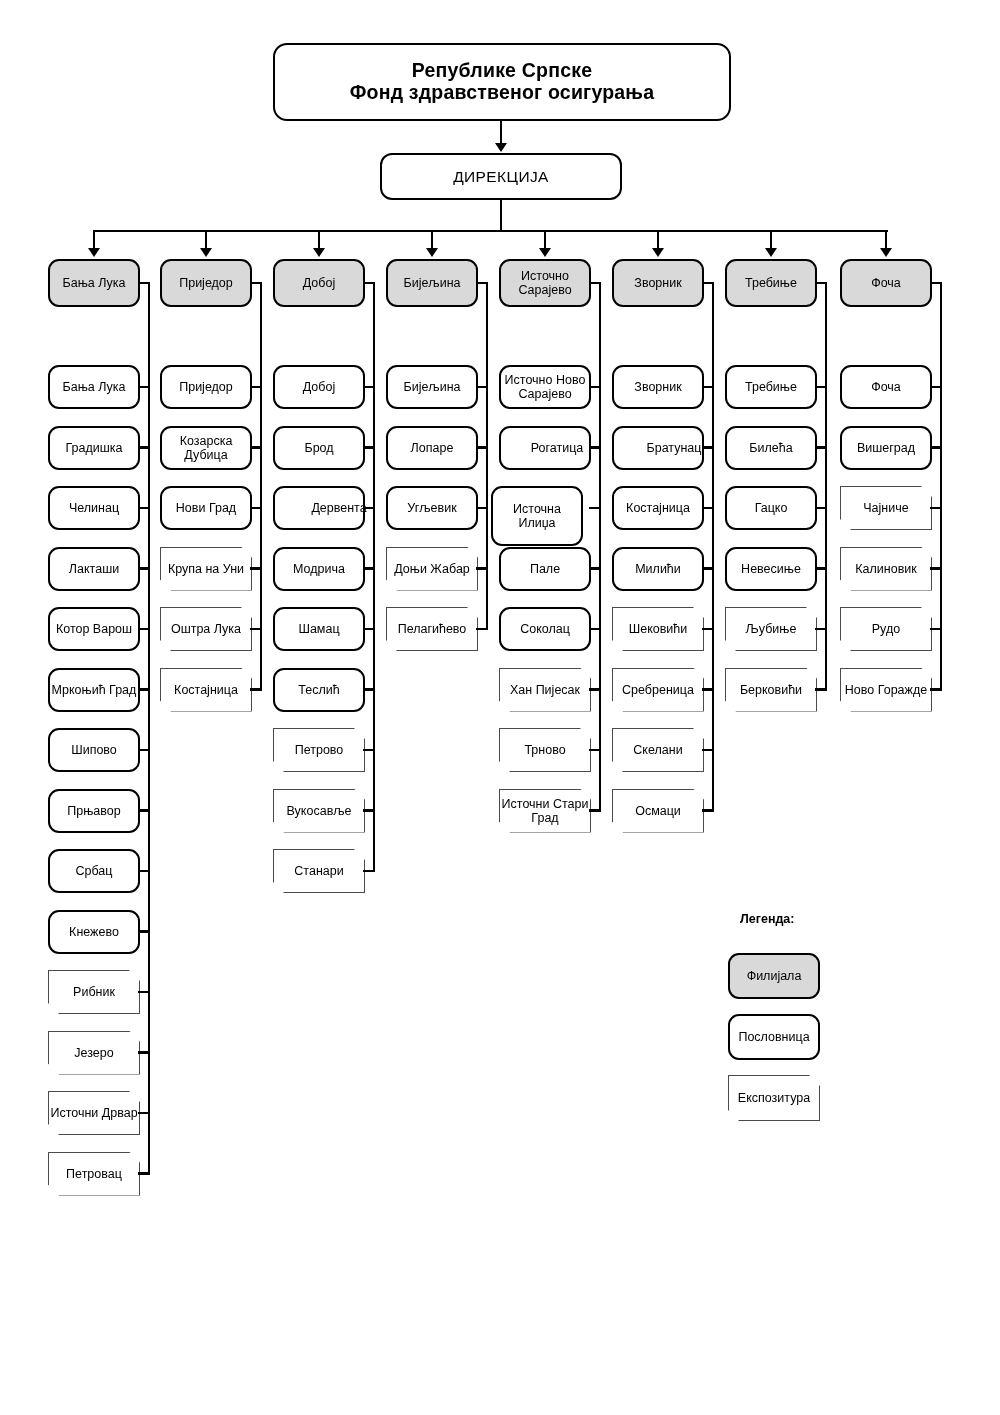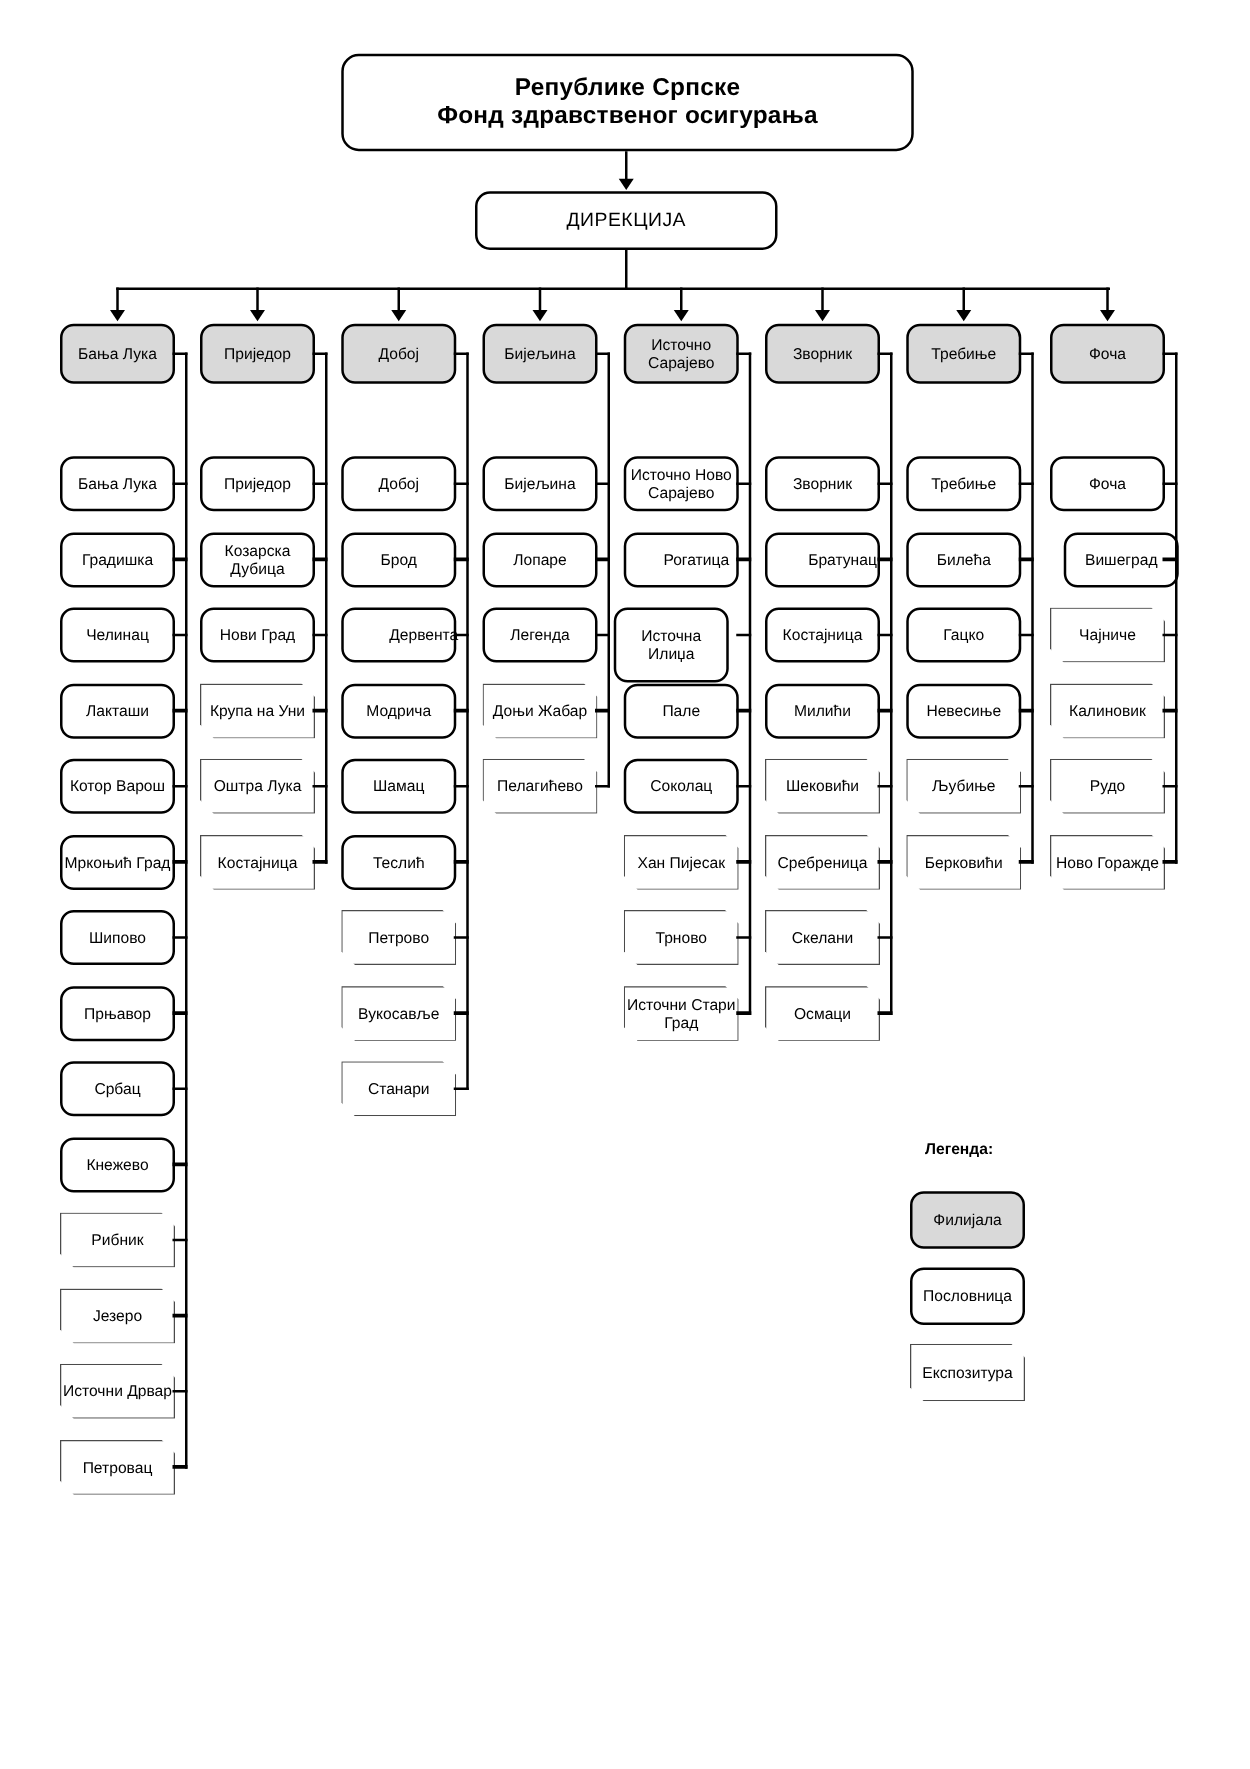--- a/index.html
+++ b/index.html
@@ -272,21 +272,21 @@
       <div class="stub" style="left: 476px; top: 281.9px; width: 12px;"></div>
       <div class="box poslovnica" style="left: 386px; top: 365px; width: 92px; height: 44px;">
         <span>Бијељина</span>
       </div>
       <div class="stub" style="left: 476px; top: 385.9px; width: 12px;"></div>
       <div class="box poslovnica" style="left: 386px; top: 425.5px; width: 92px; height: 44px;">
         <span>Лопаре</span>
       </div>
       <div class="stub" style="left: 476px; top: 446.4px; width: 12px;"></div>
       <div class="box poslovnica" style="left: 386px; top: 486px; width: 92px; height: 44px;">
-        <span>Легенда</span>
+        <span>Угљевик</span>
       </div>
       <div class="stub" style="left: 476px; top: 506.9px; width: 12px;"></div>
       <div class="box ekspozitura" style="left: 386px; top: 546.5px; width: 92px; height: 44px;">
         <span>Доњи Жабар</span>
       </div>
       <div class="stub" style="left: 476px; top: 567.4px; width: 12px;"></div>
       <div class="box ekspozitura" style="left: 386px; top: 607px; width: 92px; height: 44px;">
         <span>Пелагићево</span>
       </div>
       <div class="stub" style="left: 476px; top: 627.9px; width: 12px;"></div>
@@ -403,21 +403,21 @@
       <div class="vline" style="left: 884.9px; top: 230px; height: 19px;"></div>
       <div class="arrow" style="left: 880px; top: 248px;"></div>
       <div class="box filijala" style="left: 840px; top: 259px; width: 92px; height: 48px;">
         <span>Фоча</span>
       </div>
       <div class="stub" style="left: 930px; top: 281.9px; width: 12px;"></div>
       <div class="box poslovnica" style="left: 840px; top: 365px; width: 92px; height: 44px;">
         <span>Фоча</span>
       </div>
       <div class="stub" style="left: 930px; top: 385.9px; width: 12px;"></div>
-      <div class="box poslovnica" style="left: 840px; top: 425.5px; width: 92px; height: 44px; margin-left: 11px;">
+      <div class="box poslovnica" style="left: 840px; top: 425.5px; width: 92px; height: 44px;">
         <span>Вишеград</span>
       </div>
       <div class="stub" style="left: 930px; top: 446.4px; width: 12px;"></div>
       <div class="box ekspozitura" style="left: 840px; top: 486px; width: 92px; height: 44px;">
         <span>Чајниче</span>
       </div>
       <div class="stub" style="left: 930px; top: 506.9px; width: 12px;"></div>
       <div class="box ekspozitura" style="left: 840px; top: 546.5px; width: 92px; height: 44px;">
         <span>Калиновик</span>
       </div>

